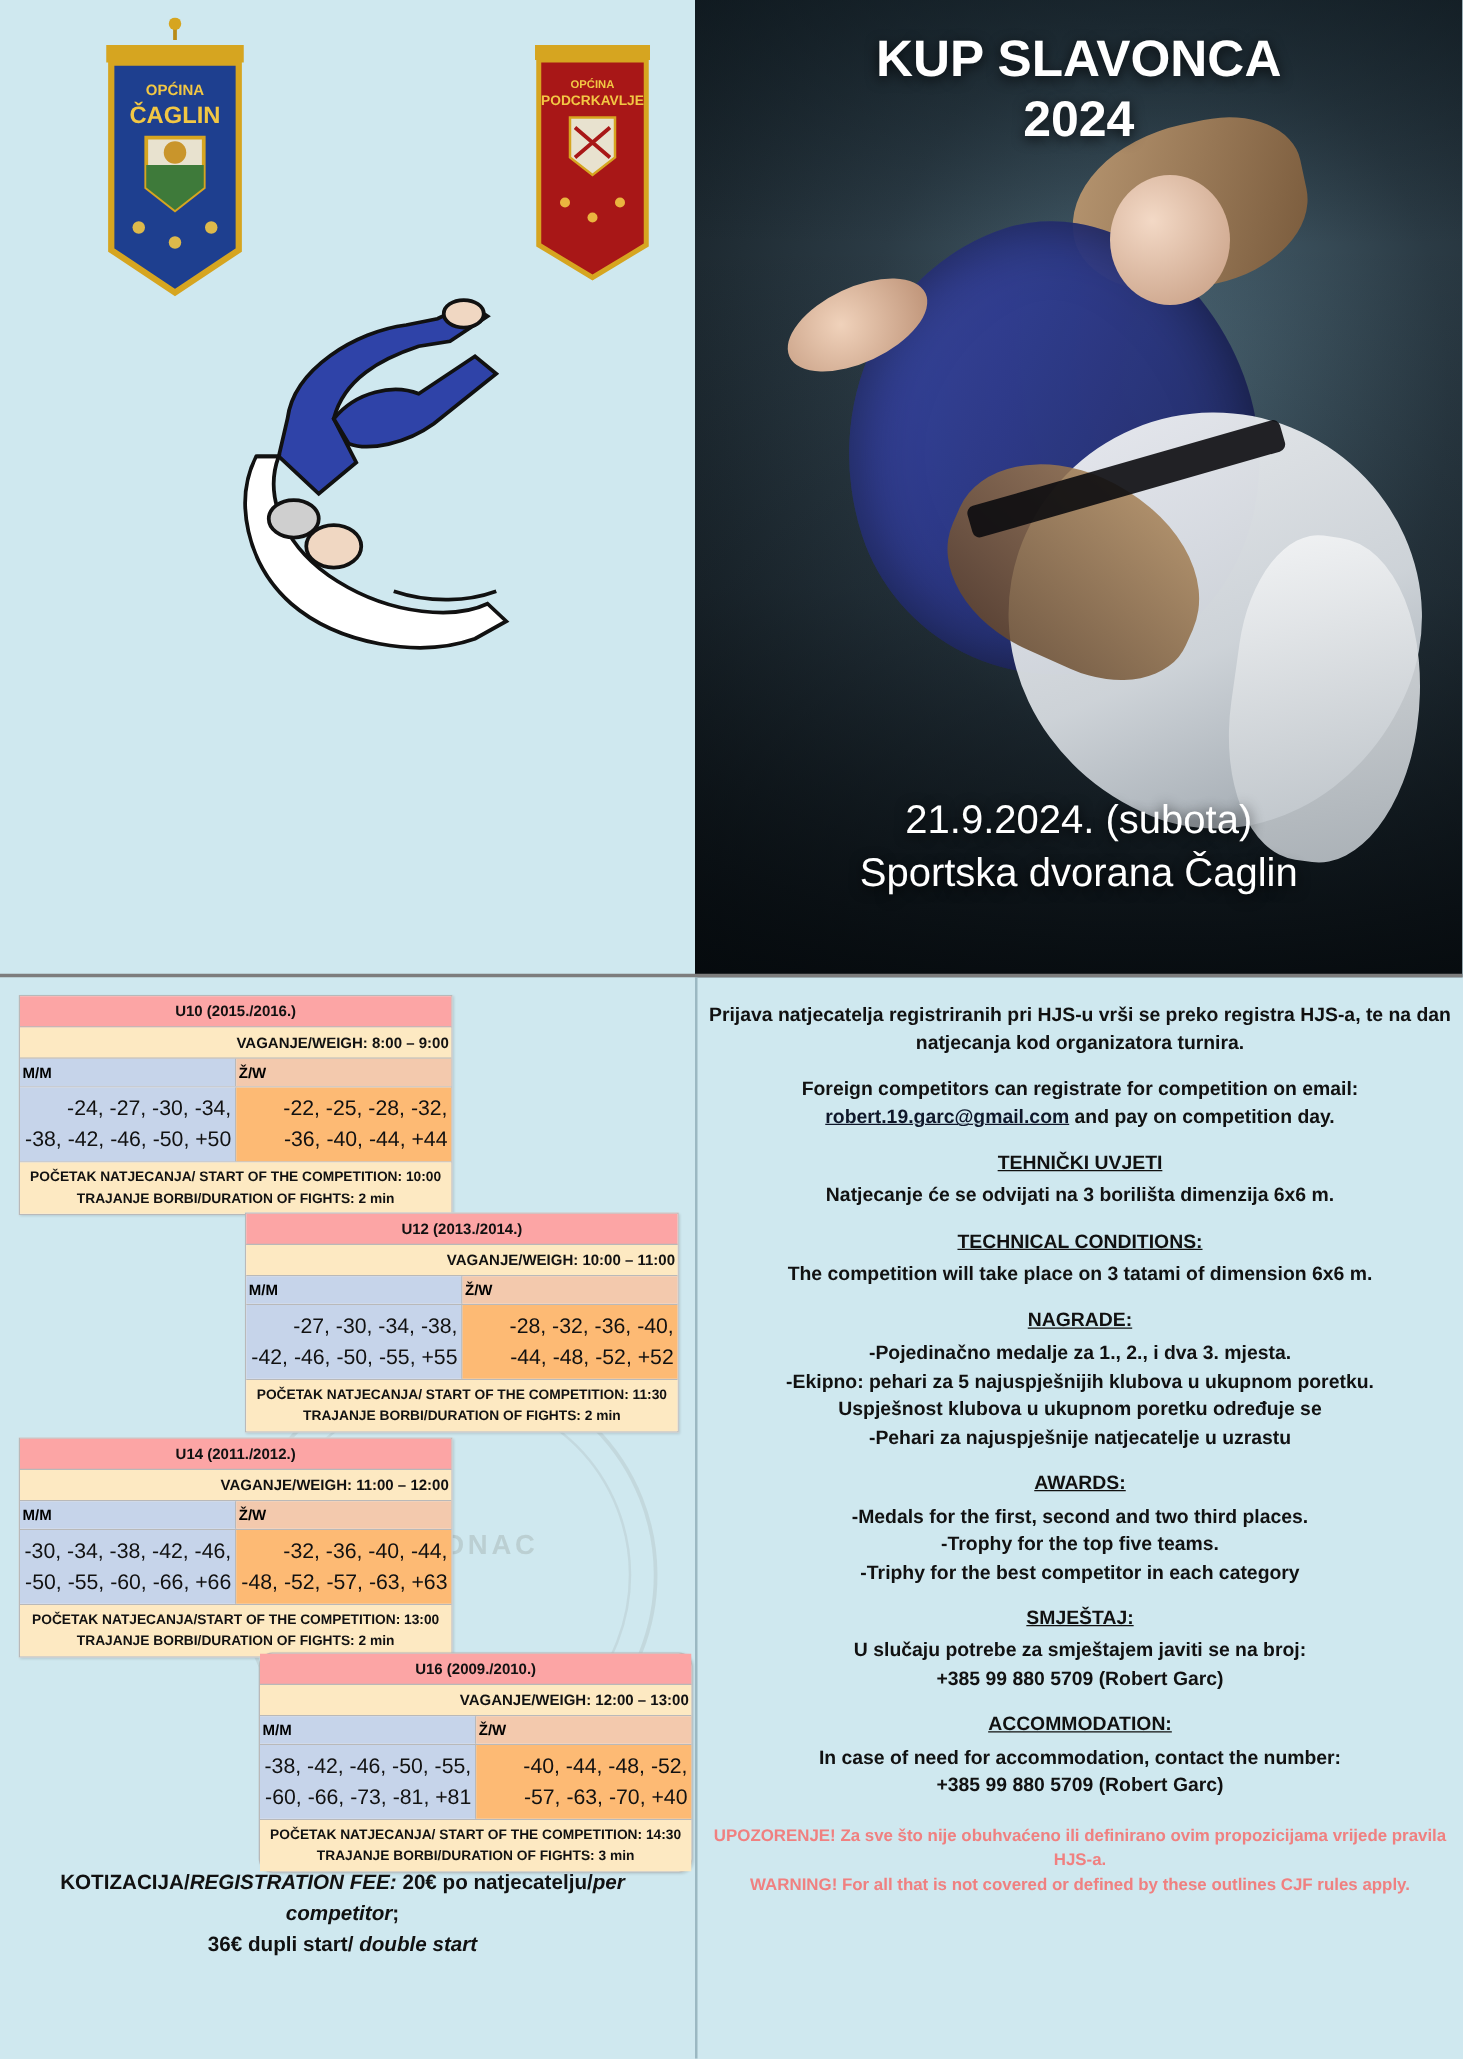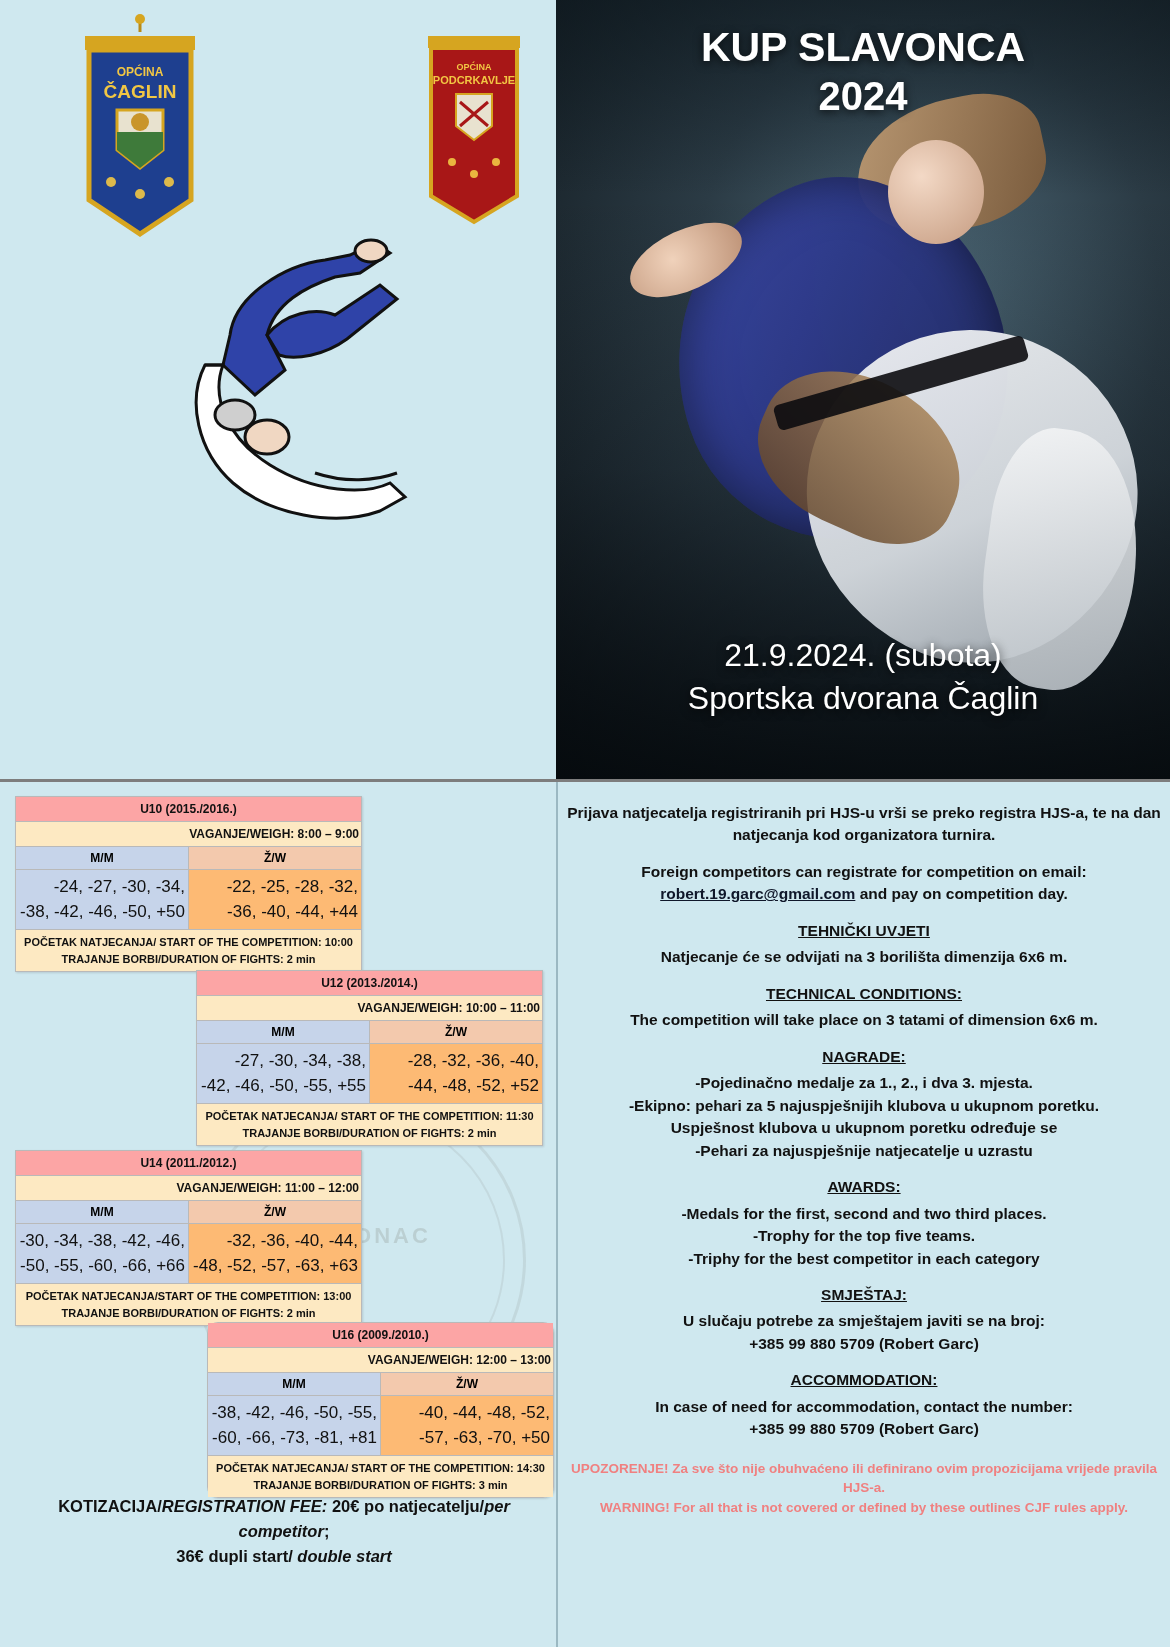--- a/index.html
+++ b/index.html
@@ -103,21 +103,21 @@
   .card .hdr{
     background:#fca5a5;border-bottom:1px solid #b9b9b9;
     text-align:center;font-weight:bold;font-size:12px;color:#111;padding:5px 2px;
   }
   .card .weigh{
     background:#fde9c2;border-bottom:1px solid #b9b9b9;
     text-align:right;font-weight:bold;font-size:12px;color:#111;padding:5px 2px;
   }
   .card .genders{display:flex;border-bottom:1px solid #b9b9b9;}
   .card .genders > div{
-    flex:1;text-align:center;font-weight:bold;font-size:12px;padding:4px 2px;
+    flex:1;text-align:left;font-weight:bold;font-size:12px;padding:4px 2px;
   }
   .card .g-m{background:#c6d4ea;border-right:1px solid #b9b9b9;}
   .card .g-z{background:#f3c9ad;}
   .card .weights{display:flex;border-bottom:1px solid #b9b9b9;}
   .card .weights > div{
     flex:1;text-align:right;font-size:17px;padding:5px 3px;line-height:1.45;color:#111;
   }
   .card .w-m{background:#c6d4ea;border-right:1px solid #b9b9b9;}
   .card .w-z{background:#fdba74;}
   .card .foot{
@@ -125,21 +125,21 @@
     padding:4px 2px;line-height:1.5;
   }
   .card .foot .l2{display:block;}
 
   #card-u10{left:15px;top:14px;width:345px;}
   #card-u12{left:196px;top:188px;width:345px;}
   #card-u14{left:15px;top:368px;width:345px;}
   #card-u16{left:207px;top:540px;width:345px;border-radius:11px;}
 
   .fee{
-    position:absolute;left:14px;top:712px;width:540px;text-align:center;
+    position:absolute;left:4px;top:712px;width:540px;text-align:center;
     font-size:16.5px;font-weight:bold;color:#111;line-height:1.5;
   }
   .fee i{font-style:italic;}
 
   
   .stamp{
     position:absolute;left:190px;top:310px;width:330px;height:330px;border-radius:50%;
     border:3px solid rgba(120,120,110,.30);opacity:.45;
     z-index:0;
   }
@@ -307,21 +307,21 @@
       <div class="hdr">U16 (2009./2010.)</div>
       <div class="weigh">VAGANJE/WEIGH: 12:00 – 13:00</div>
       <div class="genders">
         <div class="g-m">M/M</div>
         <div class="g-z">Ž/W</div>
       </div>
       <div class="weights">
         <div class="w-m" style="white-space:pre-line">-38, -42, -46, -50, -55,
 -60, -66, -73, -81, +81</div>
         <div class="w-z" style="white-space:pre-line">-40, -44, -48, -52,
--57, -63, -70, +50</div>
+-57, -63, -70, +40</div>
       </div>
       <div class="foot">
         <span class="l2">POČETAK NATJECANJA/ START OF THE COMPETITION: 14:30</span>
         <span class="l2">TRAJANJE BORBI/DURATION OF FIGHTS: 3 min</span>
       </div>
     </div>
 
     <div class="fee">
       <div>
         <span>KOTIZACIJA/</span><i>REGISTRATION FEE:</i><span> 20€ po natjecatelju/</span><i>per competitor</i><span>;</span>

